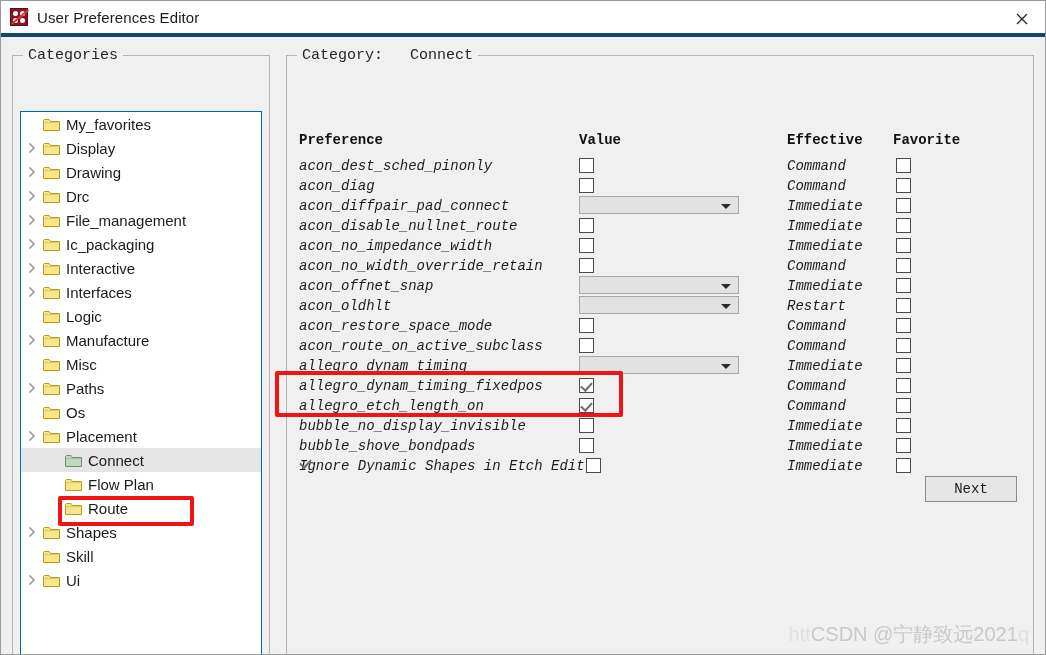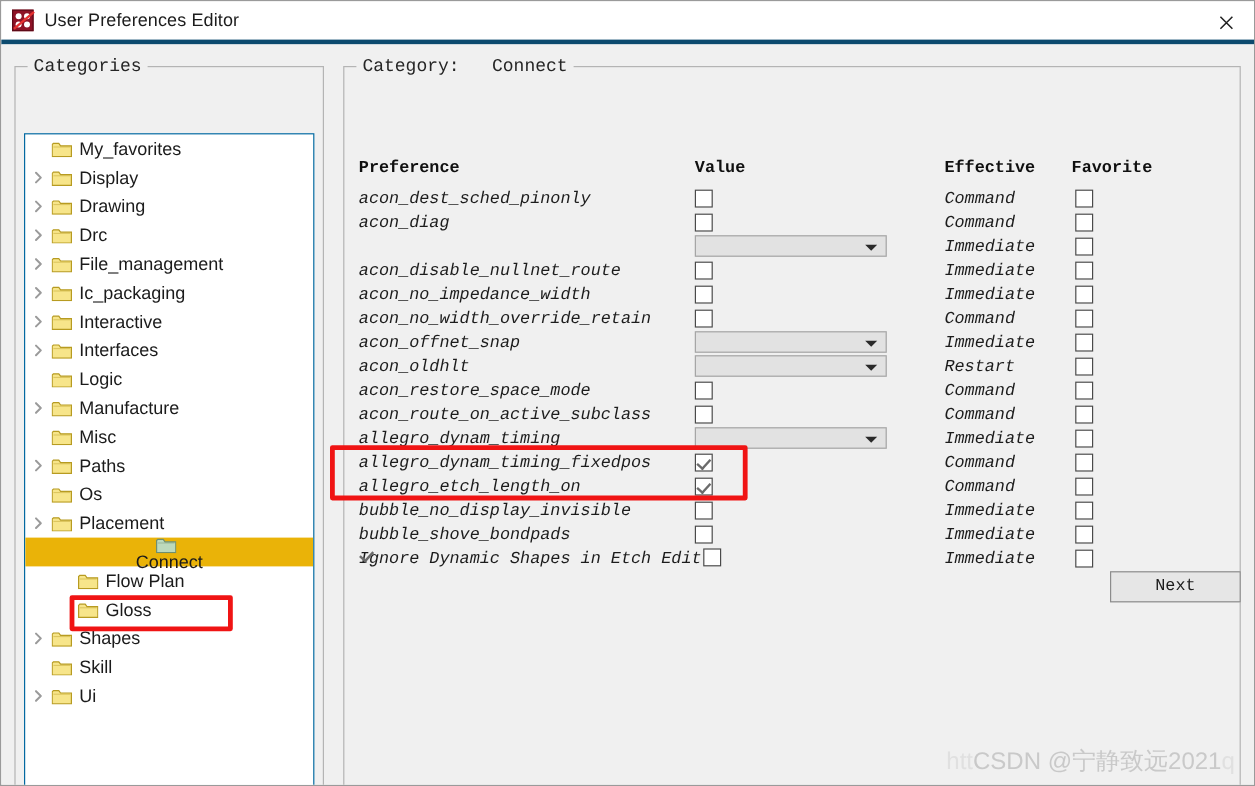--- a/index.html
+++ b/index.html
@@ -117,21 +117,21 @@
     position: relative;
     height: 24px;
     display: flex;
     align-items: center;
     padding-left: 0;
     font-size: 15px;
     color: #1b1b1b;
     white-space: nowrap;
     cursor: default;
   }
-  .tree-item.selected { background: #eab308; flex-direction: column; }
+  .tree-item.selected { background: #e5e5e5; }
   .chev {
     width: 22px;
     flex: none;
     display: flex;
     align-items: center;
     justify-content: center;
     color: #9a9a9a;
   }
   .chev svg { display: block; }
   .folder {
@@ -225,21 +225,21 @@
     border-right: 5px solid transparent;
     border-top: 5px solid #2a2a2a;
   }
 
   .inline-row .pref-name { white-space: pre; text-align: center; }
 
   
   .next-btn {
     position: absolute;
     left: 638px; top: 420px;
-    width: 109px; height: 26px;
+    width: 92px; height: 26px;
     background: #e6e6e6;
     border: 1px solid #8c8c8c;
     font-family: "Liberation Mono", "DejaVu Sans Mono", monospace;
     font-size: 14px;
     color: #1c1c1c;
     display: flex; align-items: center; justify-content: center;
     cursor: default;
   }
 
   
@@ -509,21 +509,21 @@
           </div>
           <div class="tree-item">
             <span style="display: inline-block; flex: 0 0 auto; width: 22px;"></span>
             <span class="chev"></span>
             <span class="folder">
               <svg width="17" height="13" viewBox="0 0 17 13">
                 <path d="M0.5 2.5 L0.5 12.5 L16.5 12.5 L16.5 3.5 L7.5 3.5 L6 1.5 L1.5 1.5 Z" fill="#f7e58a" stroke="#b79b21" stroke-width="1"></path>
                 <path d="M1.5 4.5 L15.5 4.5" stroke="#b79b21" stroke-width="0.7" opacity="0.55"></path>
               </svg>
             </span>
-            <span class="tree-label">Gloss</span>
+            <span class="tree-label">Route</span>
           </div>
           <div class="tree-item">
             <span style="display: inline-block; flex: 0 0 auto; width: 0px;"></span>
             <span class="chev">
               <svg width="10" height="12" viewBox="0 0 10 12">
                 <path d="M3 2 L7 6 L3 10" stroke="#9b9b9b" stroke-width="1.7" fill="none" stroke-linecap="round" stroke-linejoin="round"></path>
               </svg>
             </span>
             <span class="folder">
               <svg width="17" height="13" viewBox="0 0 17 13">
@@ -579,20 +579,21 @@
               <span class="pref-eff">Command</span>
               <span class="cb cb-fav"></span>
             </div>
             <div class="pref-row">
               <span class="pref-name">acon_diag</span>
               <span class="cb cb-val"></span>
               <span class="pref-eff">Command</span>
               <span class="cb cb-fav"></span>
             </div>
             <div class="pref-row">
+              <span class="pref-name">acon_diffpair_pad_connect</span>
               <span class="dd">
                 <span class="arrow"></span>
               </span>
               <span class="pref-eff">Immediate</span>
               <span class="cb cb-fav"></span>
             </div>
             <div class="pref-row">
               <span class="pref-name">acon_disable_nullnet_route</span>
               <span class="cb cb-val"></span>
               <span class="pref-eff">Immediate</span>

